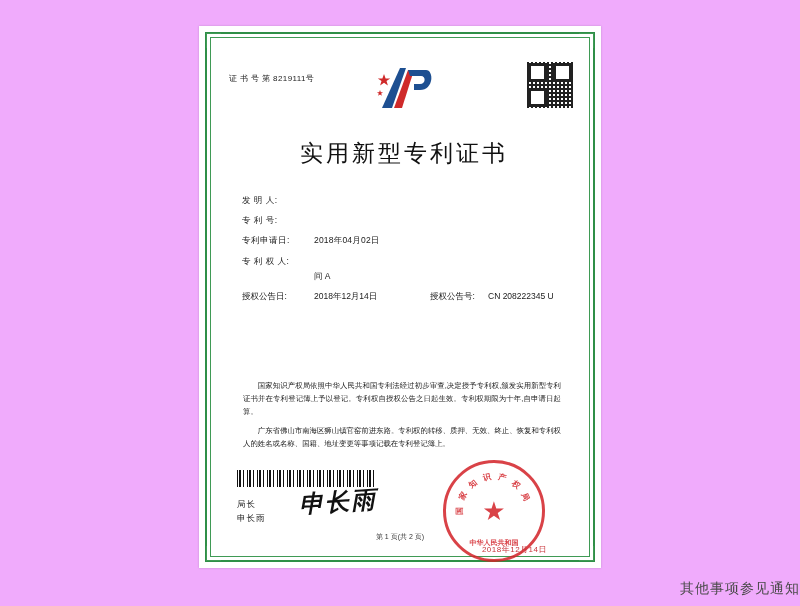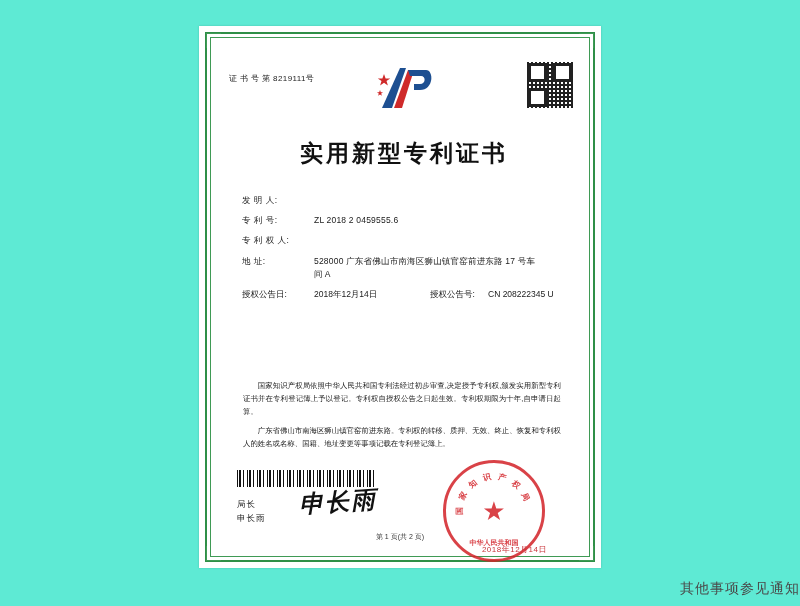--- a/index.html
+++ b/index.html
@@ -11,21 +11,21 @@
     width: 800px;
     height: 606px;
     font-family: "Liberation Sans", sans-serif;
     color: #1a1a1a;
     overflow: hidden;
   }
   .page {
     position: relative;
     width: 800px;
     height: 606px;
-    background: #5eead4;
+    background: #f0abfc;
   }
   
   .cert {
     position: absolute;
     left: 199px;
     top: 26px;
     width: 402px;
     height: 542px;
     background: #ffffff;
     box-shadow: 0 0 2px rgba(0,0,0,0.18);
@@ -117,21 +117,21 @@
   }
 
   .title {
     position: absolute;
     left: 8px;
     right: 0;
     top: 92px;
     text-align: center;
     font-family: "DejaVu Serif", "Liberation Serif", serif;
     font-size: 23px;
-    font-weight: bold;
+    font-weight: normal;
     letter-spacing: 3px;
     color: #111;
   }
 
   .fields {
     position: absolute;
     left: 23px;
     right: 18px;
     top: 148px;
   }
@@ -340,32 +340,31 @@
 
       <div class="fields">
 
 
         <div class="field">
           <div class="label">发 明 人:</div>
         </div>
 
         <div class="field">
           <div class="label">专 利 号:</div>
-          <div class="value">ZL 2018 2 0459555.6</div>
-        </div>
-
+        </div>
+
+        <div class="field">
+          <div class="label">专利申请日:</div>
+          <div class="value">2018年04月02日</div>
+        </div>
 
         <div class="field">
           <div class="label">专 利 权 人:</div>
         </div>
 
-        <div class="field tight">
-          <div class="label">地 址:</div>
-          <div class="value">528000  广东省佛山市南海区狮山镇官窑前进东路 17 号车</div>
-        </div>
         <div class="addr-cont">间 A</div>
 
         <div class="field-inline">
           <div class="half-label">授权公告日:</div>
           <div class="half-value">2018年12月14日</div>
           <div class="half-label2">授权公告号:</div>
           <div class="half-value2">CN 208222345 U</div>
         </div>
       </div>
 

